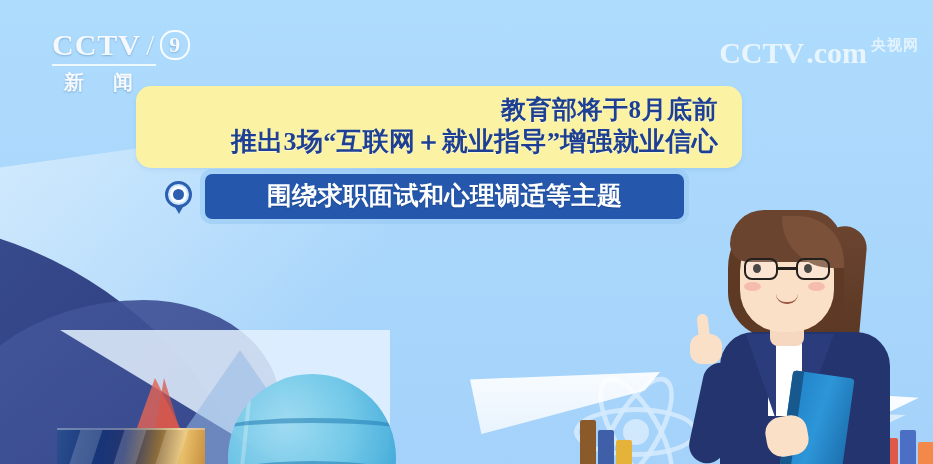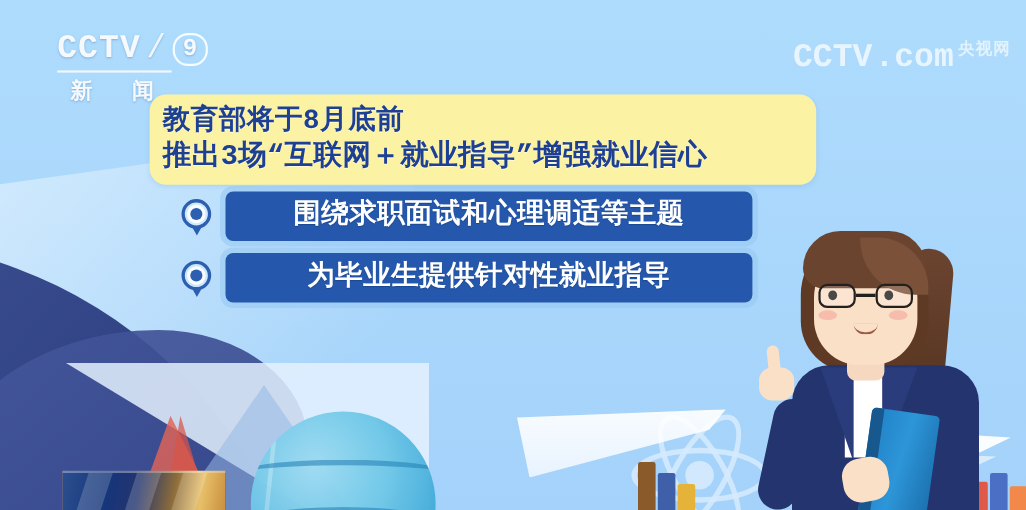--- a/index.html
+++ b/index.html
@@ -3,21 +3,21 @@
 <meta charset="utf-8">
 <title>CCTV-13 News Graphic</title>
 <style>
   html,body{margin:0;padding:0;background:#000;}
   *{box-sizing:border-box;}
 
   #stage{
     position:relative;
     width:933px;height:464px;
     overflow:hidden;
-    font-family:Liberation Mono, monospace;
+    font-family:Liberation Serif, serif;
     background:linear-gradient(180deg,#aedcfd 0%,#a9d6fb 55%,#a4d2fa 100%);
   }
 
   
   .bg-layer{position:absolute;inset:0;overflow:hidden;}
 
   
   .wedge-light{
     position:absolute;left:-120px;top:150px;width:520px;height:420px;
     background:linear-gradient(135deg,rgba(255,255,255,.55),rgba(255,255,255,0) 70%);
@@ -171,22 +171,22 @@
   .watermark .wm-cn{
     font-size:15px;font-weight:700;letter-spacing:1px;
     margin:0 0 15px 2px;color:rgba(255,255,255,.66);
   }
 
   
   .headline{
     position:absolute;left:136px;top:86px;width:606px;
     background:#fbf3a3;
     border-radius:15px;
-    padding:9px 12px 11px;
-    text-align:left;
+    padding:9px 24px 11px;
+    text-align:right;
     box-shadow:0 2px 4px rgba(70,120,180,.12);
   }
   .headline .ln{
     color:#1d3f94;
     font-weight:700;
     line-height:1.18;
     white-space:nowrap;
     text-shadow:0 1px 0 rgba(255,255,255,.5);
   }
   .headline .ln1{font-size:25px;letter-spacing:.5px;}
@@ -407,30 +407,20 @@
       <div class="marker">
         <div class="ring-o"></div>
         <div class="ring-i"></div>
         <div class="tail"></div>
       </div>
       <div class="bar">
         <div class="txt">围绕求职面试和心理调适等主题</div>
       </div>
     </div>
 
-    <div class="bullet">
-      <div class="marker">
-        <div class="ring-o"></div>
-        <div class="ring-i"></div>
-        <div class="tail"></div>
-      </div>
-      <div class="bar">
-        <div class="txt">为毕业生提供针对性就业指导</div>
-      </div>
-    </div>
 
 
   </div>
 
   <div class="teacher">
     <div class="ponytail"></div>
     <div class="hair-back"></div>
     <div class="body"></div>
     <div class="shirt"></div>
     <div class="lapel-l"></div>

